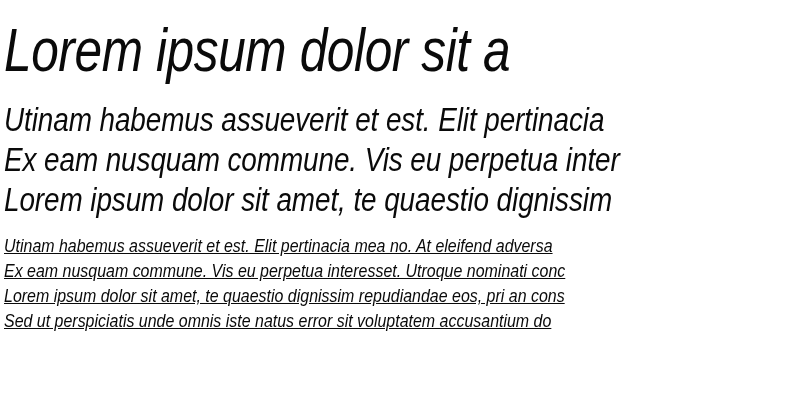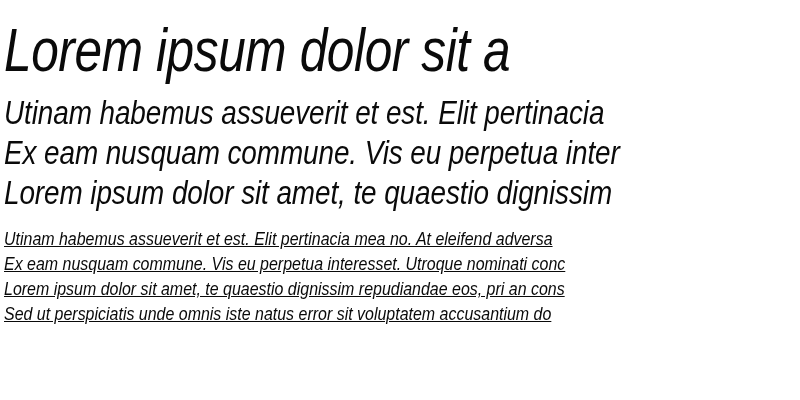--- a/index.html
+++ b/index.html
@@ -40,21 +40,21 @@
   }
 
   
   .line-medium {
     font-size: 34px;
     line-height: 40px;
     letter-spacing: -0.1px;
     transform: scaleX(0.82);
   }
   .block-medium {
-    margin-top: 6px;
+    margin-top: 13px;
   }
 
   
   .line-small {
     font-size: 19px;
     line-height: 25px;
     letter-spacing: 0px;
     transform: scaleX(0.84);
   }
   .block-small {

